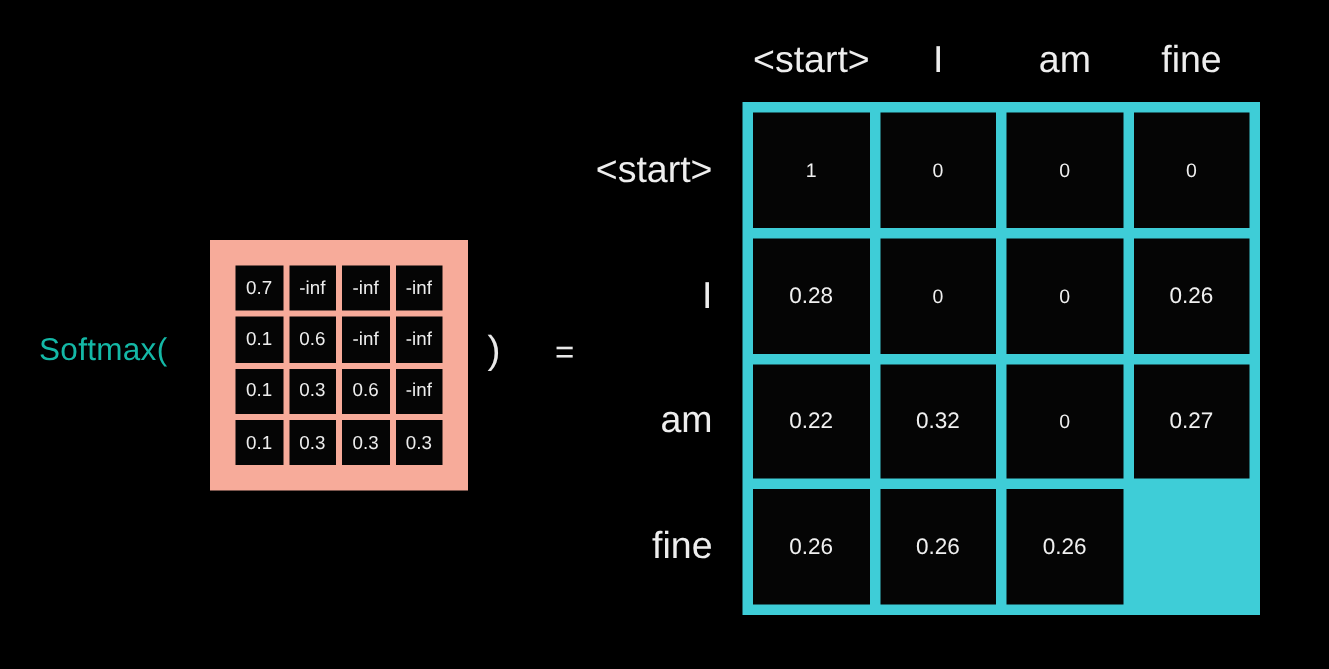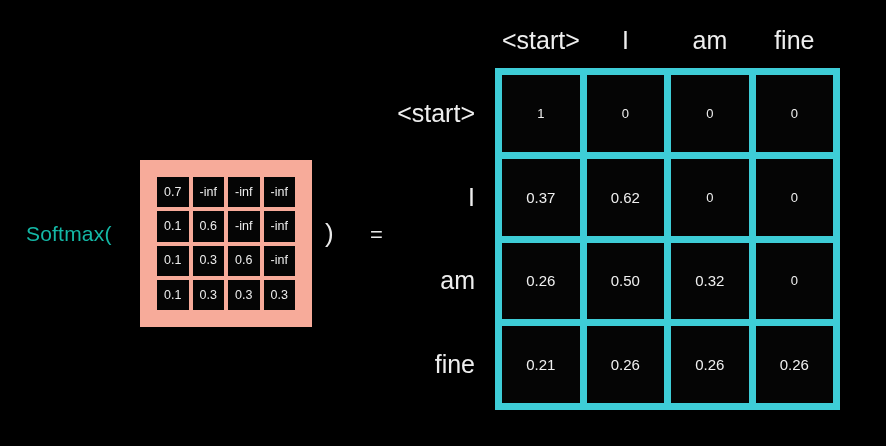--- a/index.html
+++ b/index.html
@@ -190,29 +190,28 @@
     <div class="row-header">am</div>
     <div class="row-header">fine</div>
   </div>
 
   <div class="output-matrix">
     <div class="output-cell small">1</div>
     <div class="output-cell small">0</div>
     <div class="output-cell small">0</div>
     <div class="output-cell small">0</div>
 
-    <div class="output-cell">0.37</div>
-    <div class="output-cell">0.62</div>
-    <div class="output-cell small">0</div>
-    <div class="output-cell small">0</div>
-
-    <div class="output-cell">0.26</div>
-    <div class="output-cell">0.50</div>
+    <div class="output-cell">0.28</div>
+    <div class="output-cell small">0</div>
+    <div class="output-cell small">0</div>
+
+    <div class="output-cell">0.26</div>
+    <div class="output-cell">0.22</div>
     <div class="output-cell">0.32</div>
     <div class="output-cell small">0</div>
 
-    <div class="output-cell">0.21</div>
+    <div class="output-cell">0.27</div>
     <div class="output-cell">0.26</div>
     <div class="output-cell">0.26</div>
     <div class="output-cell">0.26</div>
   </div>
 
 </div>
 
 </body></html>

